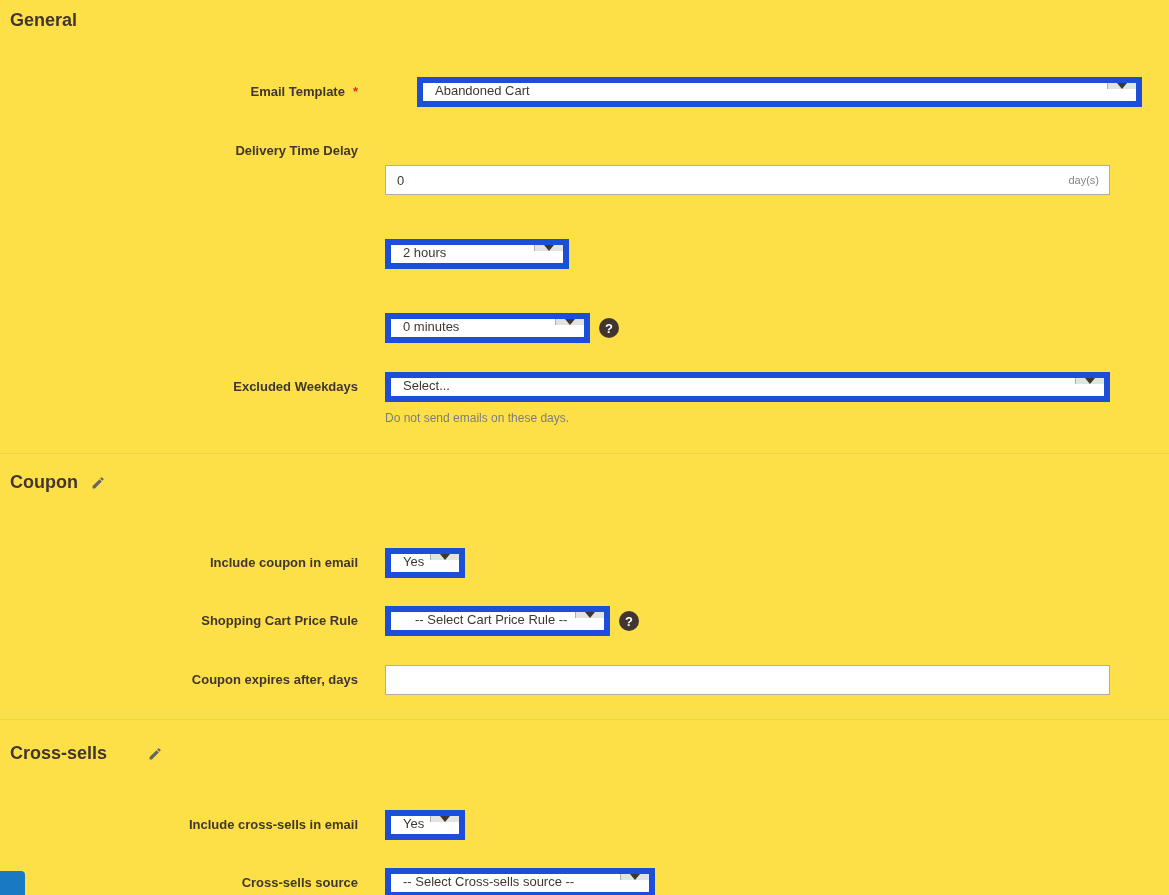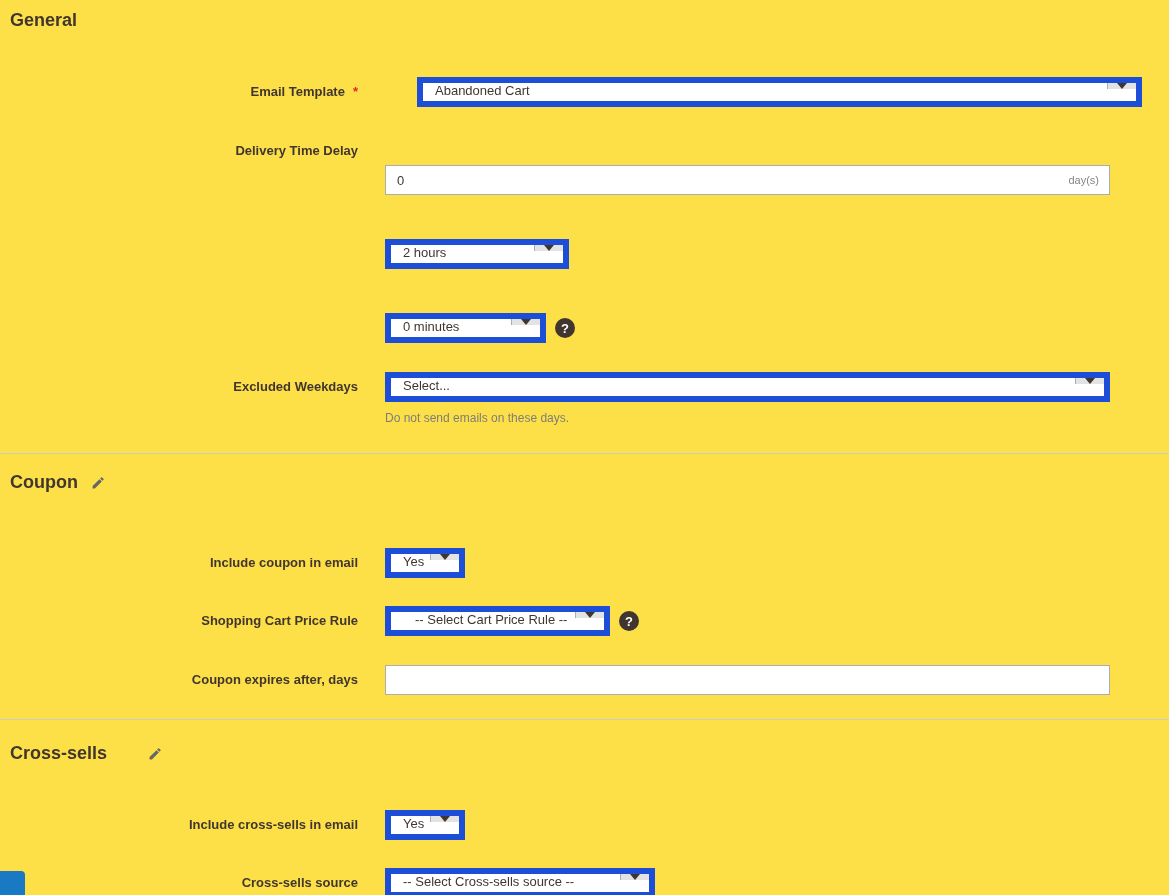--- a/index.html
+++ b/index.html
@@ -110,21 +110,21 @@
     align-items: center;
     justify-content: center;
     margin-left: 9px;
     cursor: pointer;
   }
   .note { margin-top: 9px; font-size: 12px; color: #7d7d7d; }
   .divider { border-top: 1px solid #cccccc; width: 100%; }
   
   .w-full { width: 725px; }
   .w-hours { width: 184px; }
-  .w-mins  { width: 161px; }
+  .w-mins  { width: 205px; }
   .w-yes   { width: 80px; }
   .w-rule  { width: 225px; padding-left: 12px; }
   .w-src   { width: 270px; }
   
   #t-general { margin-top: 10px; }
   #r-email   { margin-top: 46px; gap: 32px; }
   #r-delay   { margin-top: 36px; }
   #r-delay .ctl { padding-top: 22px; }
   .stack-gap { margin-top: 44px; }
   #r-weekdays { margin-top: 29px; }

